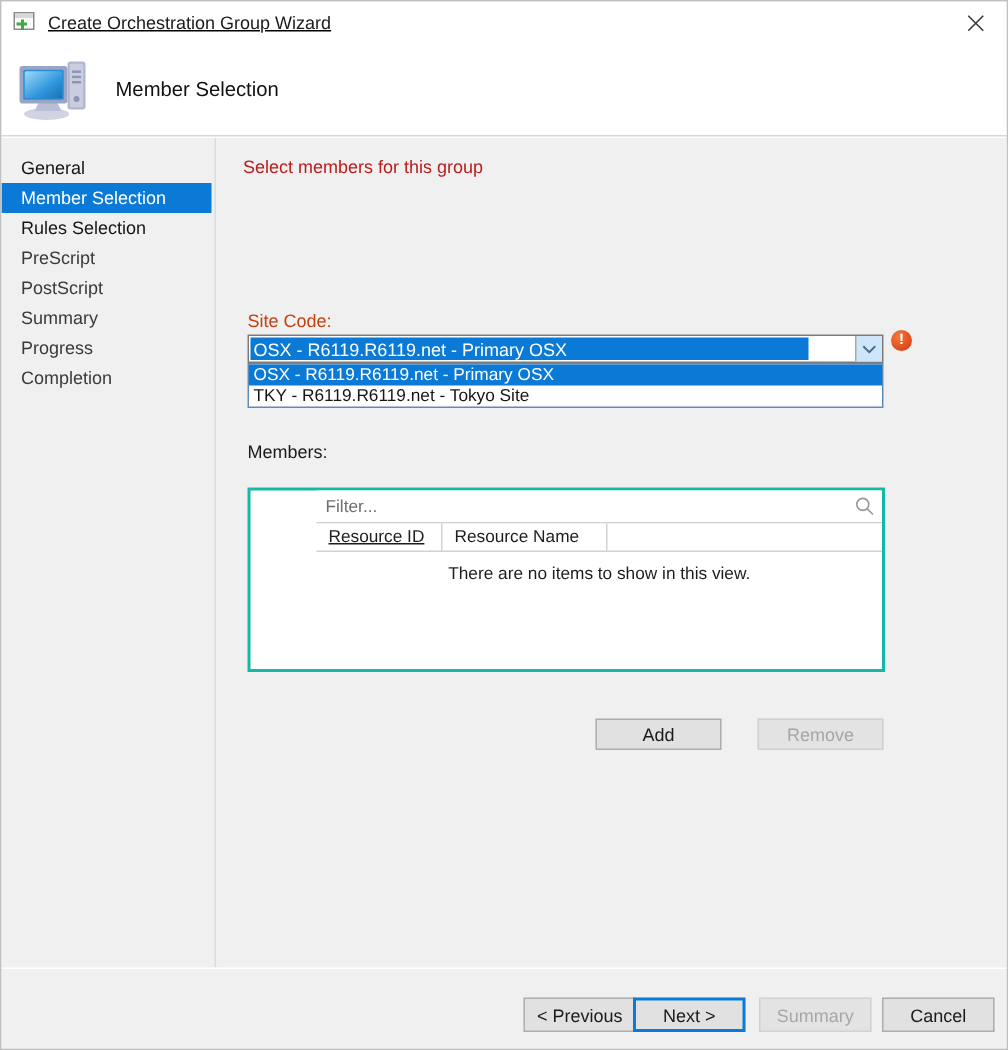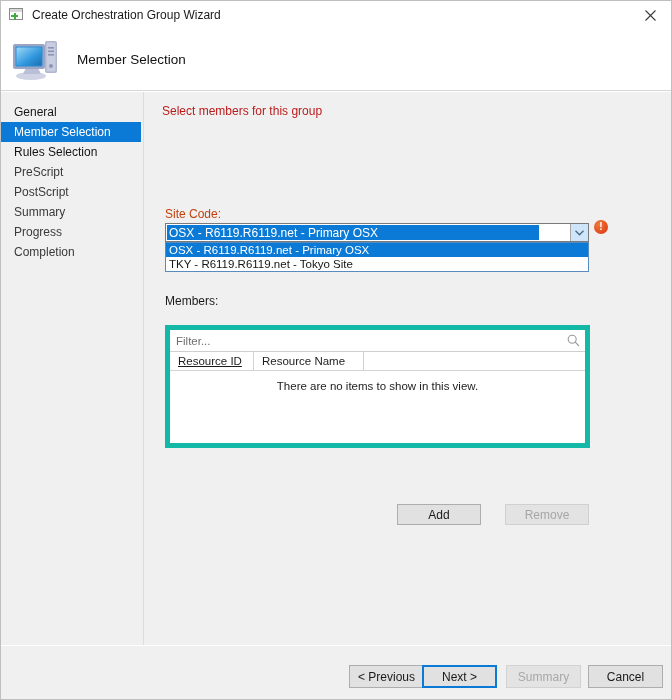--- a/index.html
+++ b/index.html
@@ -23,20 +23,21 @@
 
   
   #titlebar {
     position: absolute;
     left: 0; top: 0;
     width: 672px;
     height: 28px;
     background: #ffffff;
     display: flex;
     align-items: center;
+    text-decoration: underline;
   }
   #titlebar-icon {
     width: 16px; height: 16px;
     margin-left: 8px;
     position: relative;
     flex: none;
   }
   .winicon-frame {
     position: absolute;
     left: 0; top: 1px;
@@ -221,23 +222,24 @@
   #members-label {
     position: absolute;
     left: 20px; top: 202px;
     font-size: 12px;
     color: #1a1a1a;
   }
   #members-panel {
     position: absolute;
     left: 20px; top: 233px;
     width: 425px; height: 123px;
-    border: 5px solid #14b8a6;
-    background: #ffffff;
-    box-sizing: border-box;
+    border: 2px solid #14b8a6;
+    background: #ffffff;
+    box-sizing: border-box;
+    padding-left: 44px;
   }
   #filter-row {
     height: 22px;
     border-bottom: 1px solid #cfcfcf;
     background: #ffffff;
     display: flex;
     align-items: center;
     box-sizing: border-box;
   }
   #filter-input {
@@ -306,21 +308,20 @@
     position: absolute;
     width: 84px; height: 21px;
     font-family: "Liberation Sans", sans-serif;
     font-size: 12px;
     border: 1px solid #adadad;
     background: #e1e1e1;
     color: #1a1a1a;
     box-sizing: border-box;
     cursor: default;
     padding: 0;
-    margin-top: 25px;
   }
   .panel-btn.disabled {
     color: #a6a6a6;
     background: #e3e3e3;
     border-color: #d0d0d0;
   }
   #add-button { left: 252px; top: 387px; }
   #remove-button { left: 360px; top: 387px; }
 
   

